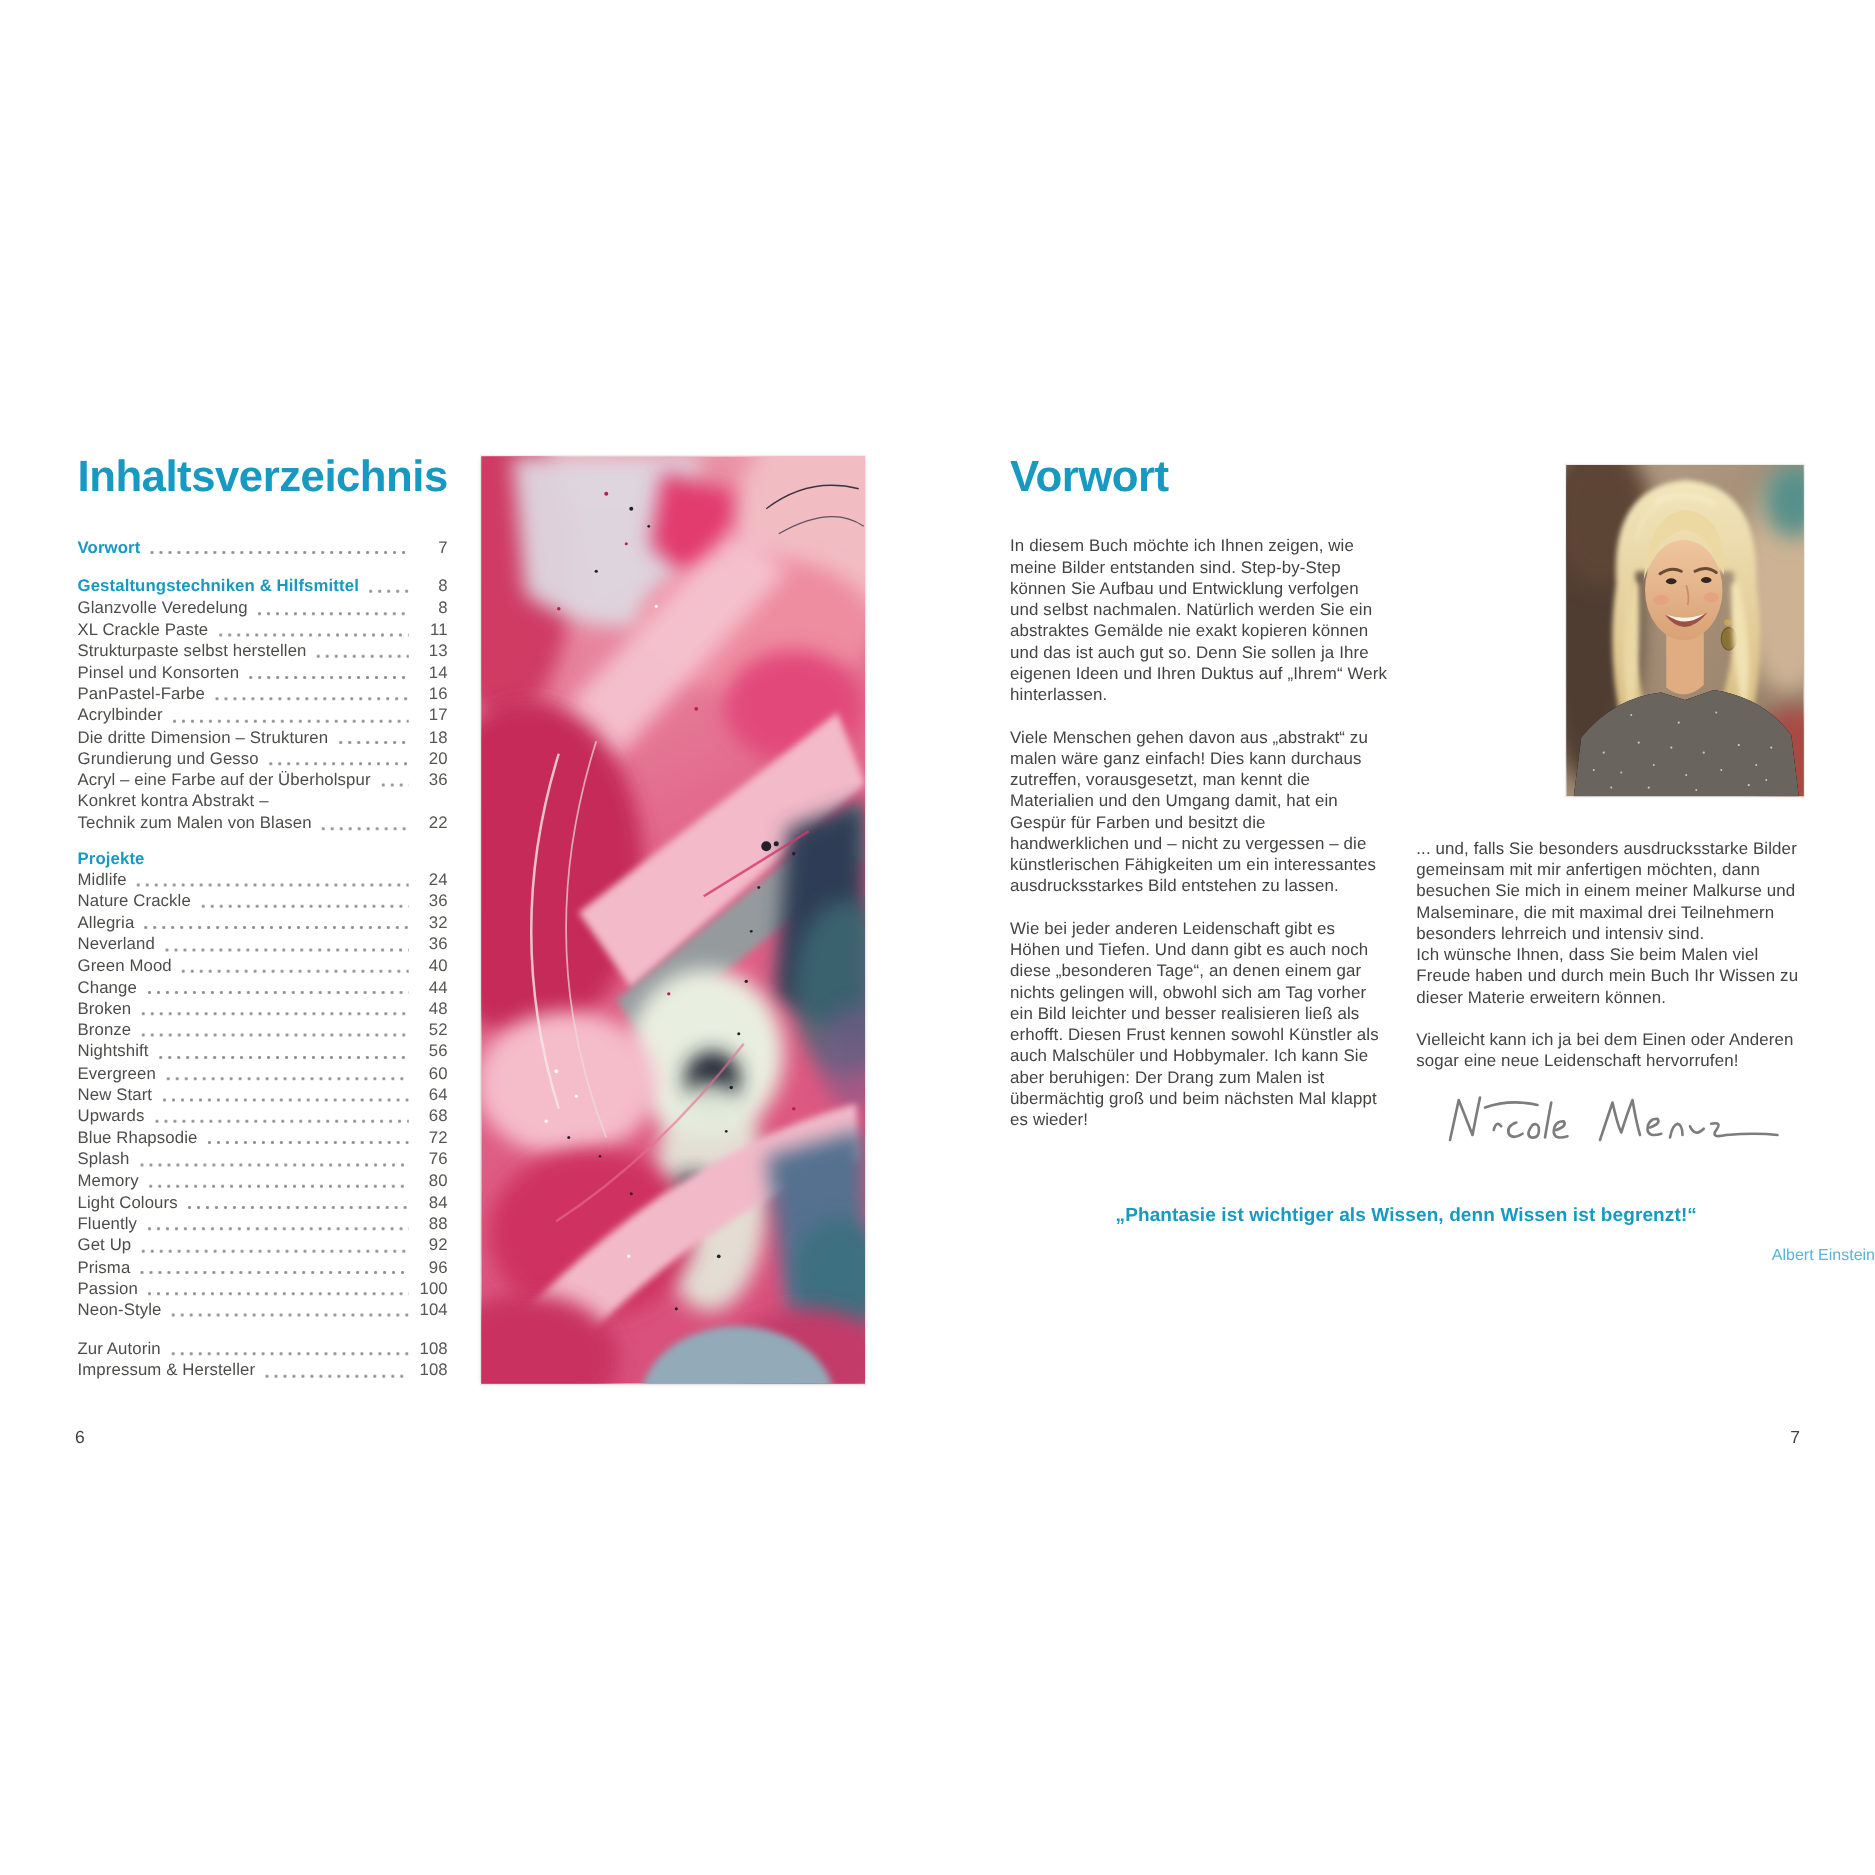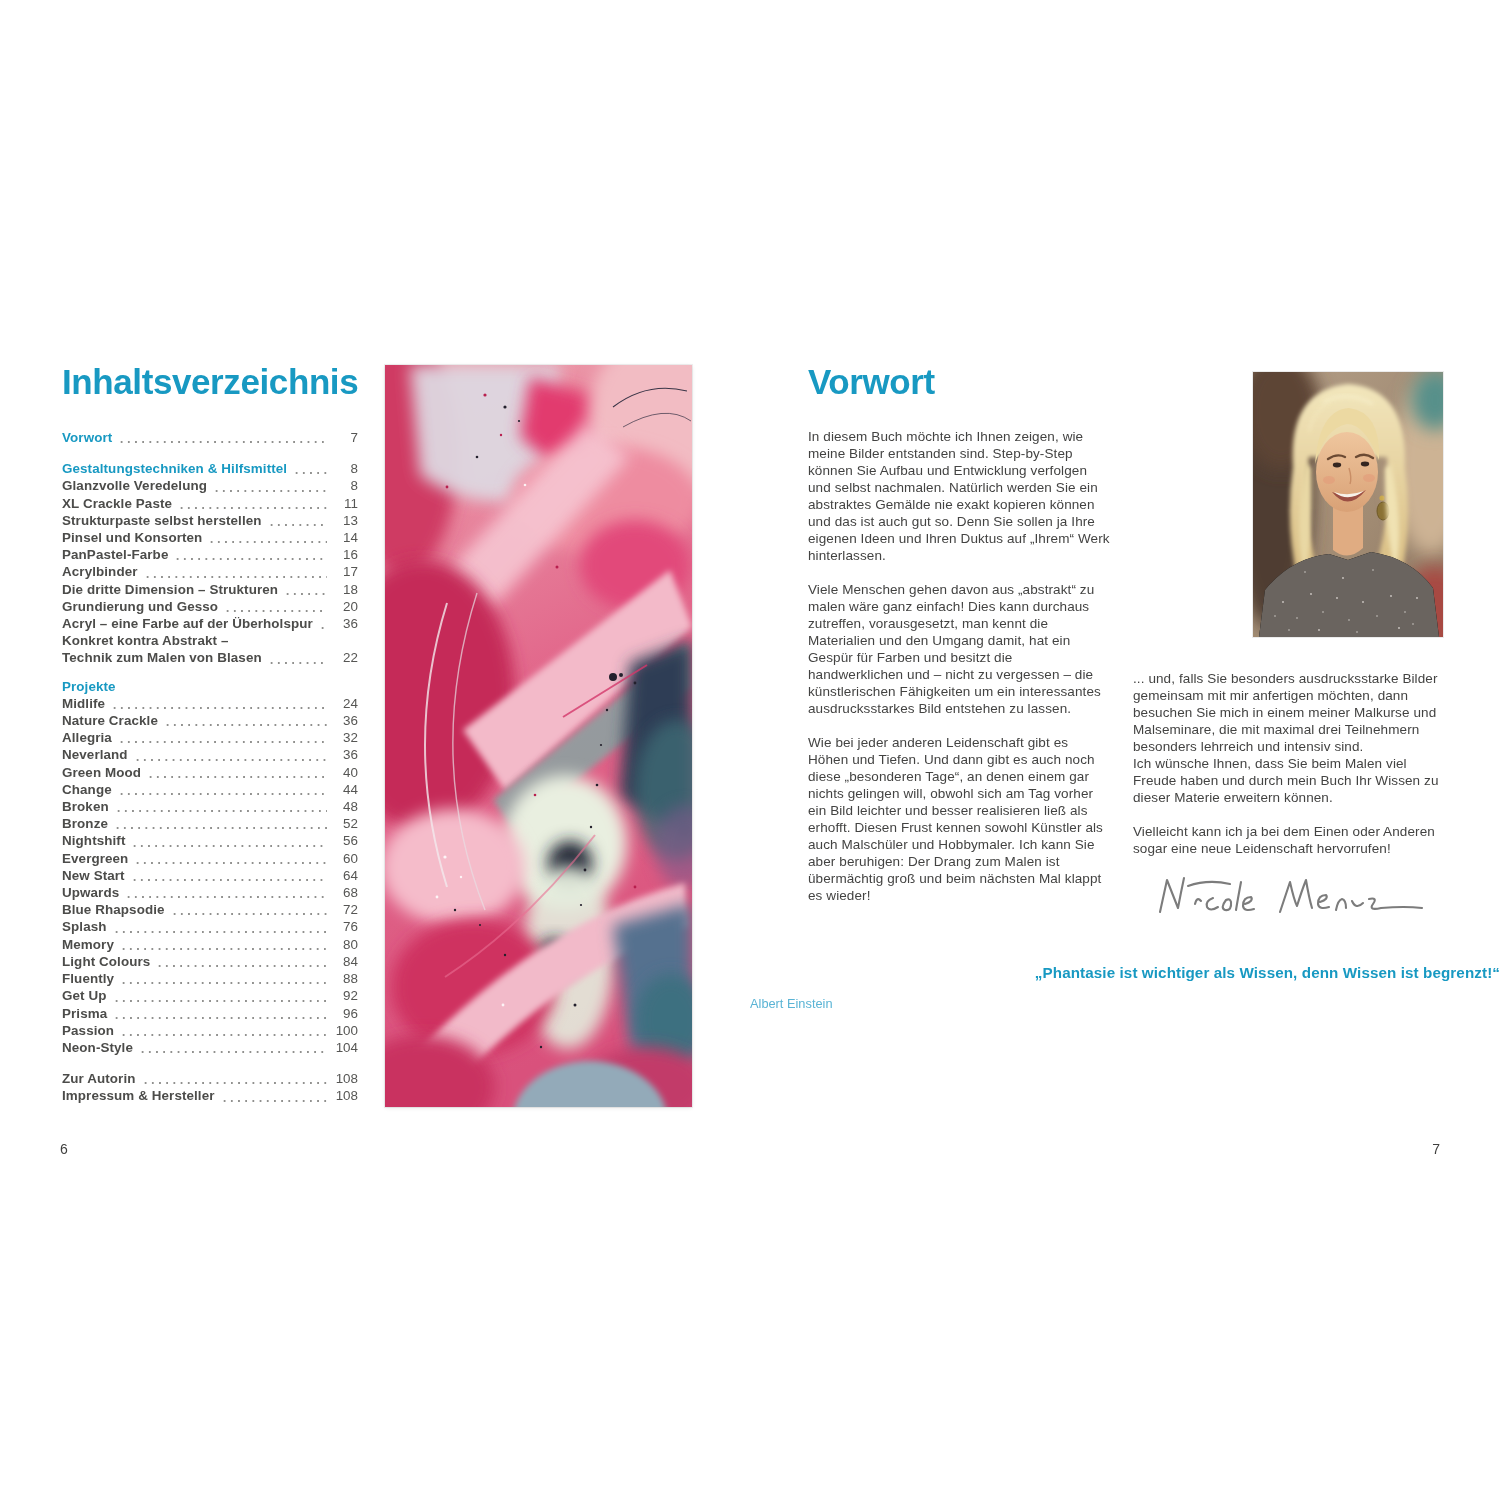--- a/index.html
+++ b/index.html
@@ -11,21 +11,21 @@
     position:absolute;font-size:35px;font-weight:800;letter-spacing:-0.4px;
     color:#1899c2;line-height:36px;white-space:nowrap;
   }
   
   #toc-list{position:absolute;left:62px;top:429px;width:296px;}
   .toc-group{margin:0;}
   .toc-group.g1{margin-bottom:14px;}
   .toc-group.g2{margin-bottom:11px;}
   .toc-group.g3{margin-bottom:14px;}
   .toc-row{display:flex;align-items:baseline;line-height:17.2px;font-size:13.4px;color:#4c4c4a;}
-  .toc-row .label{white-space:nowrap;letter-spacing:0.1px;font-weight:bold;}
+  .toc-row .label{white-space:nowrap;letter-spacing:0.1px;}
   .toc-row.header .label{color:#1899c2;font-weight:700;}
   .toc-row .dots{
     flex:1;align-self:flex-end;height:12px;margin:0 5px 2px 6px;
     background-image:radial-gradient(circle,#90908e 1.05px,rgba(0,0,0,0) 1.3px);
     background-size:7.2px 4px;background-position:0 100%;background-repeat:repeat-x;
   }
   .toc-row .dots.off{background:none;}
   .toc-row .num{min-width:26px;text-align:right;color:#565654;}
   
   .bodycol{position:absolute;font-size:13.5px;line-height:17px;color:#434342;letter-spacing:0.1px;}
@@ -33,23 +33,23 @@
   .bodycol p.tight{margin-bottom:0;}
   #col1{left:808px;top:428px;width:303px;}
   #col2{left:1133px;top:670px;width:308px;}
   
   #artwork{position:absolute;left:385px;top:365px;width:307px;height:742px;
     box-shadow:0 0 0 1px rgba(0,0,0,0.06),0 1px 4px rgba(0,0,0,0.10);}
   #photo{position:absolute;left:1253px;top:372px;width:190px;height:265px;
     box-shadow:0 0 0 1px rgba(0,0,0,0.08);}
   #signature{position:absolute;left:1150px;top:868px;width:285px;height:58px;}
   
-  #quote{position:absolute;left:750px;top:964px;width:750px;text-align:right;
+  #quote{position:absolute;left:750px;top:964px;width:750px;text-align:center;
     font-size:15.2px;font-weight:700;color:#1899c2;letter-spacing:0.1px;}
-  #quote-attr{position:absolute;left:750px;top:996px;width:750px;text-align:left;
+  #quote-attr{position:absolute;left:750px;top:996px;width:750px;text-align:right;
     font-size:12.8px;color:#5ab4d5;}
   
   .folio{position:absolute;font-size:14px;color:#3f3f3e;}
   #folio-left{left:60px;top:1141px;}
   #folio-right{left:1404px;top:1141px;width:36px;text-align:right;}
 </style>
 </head>
 <body>
 
 <div id="canvas">

